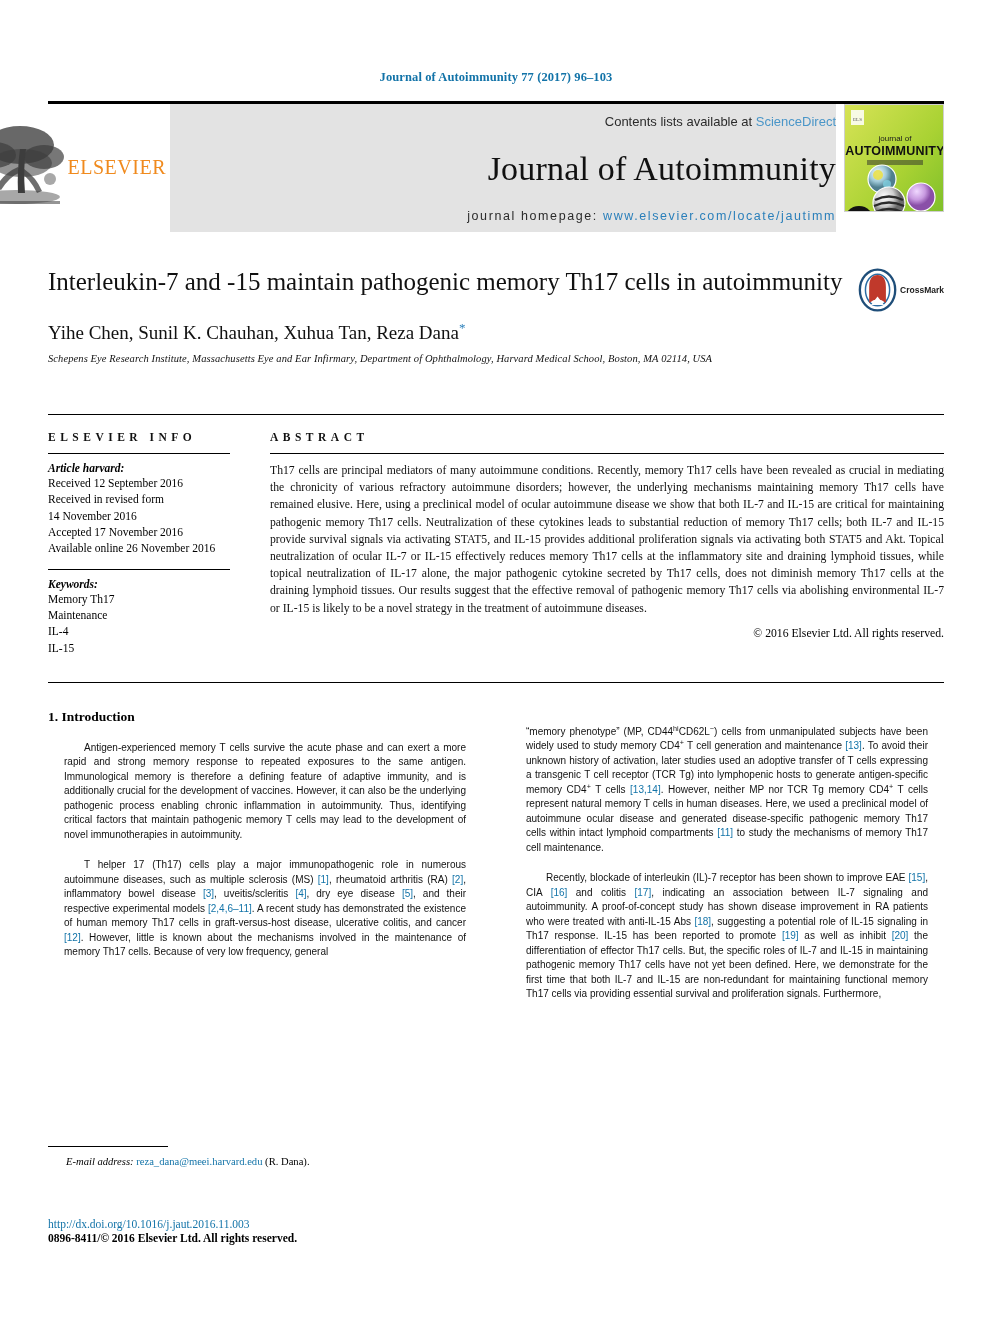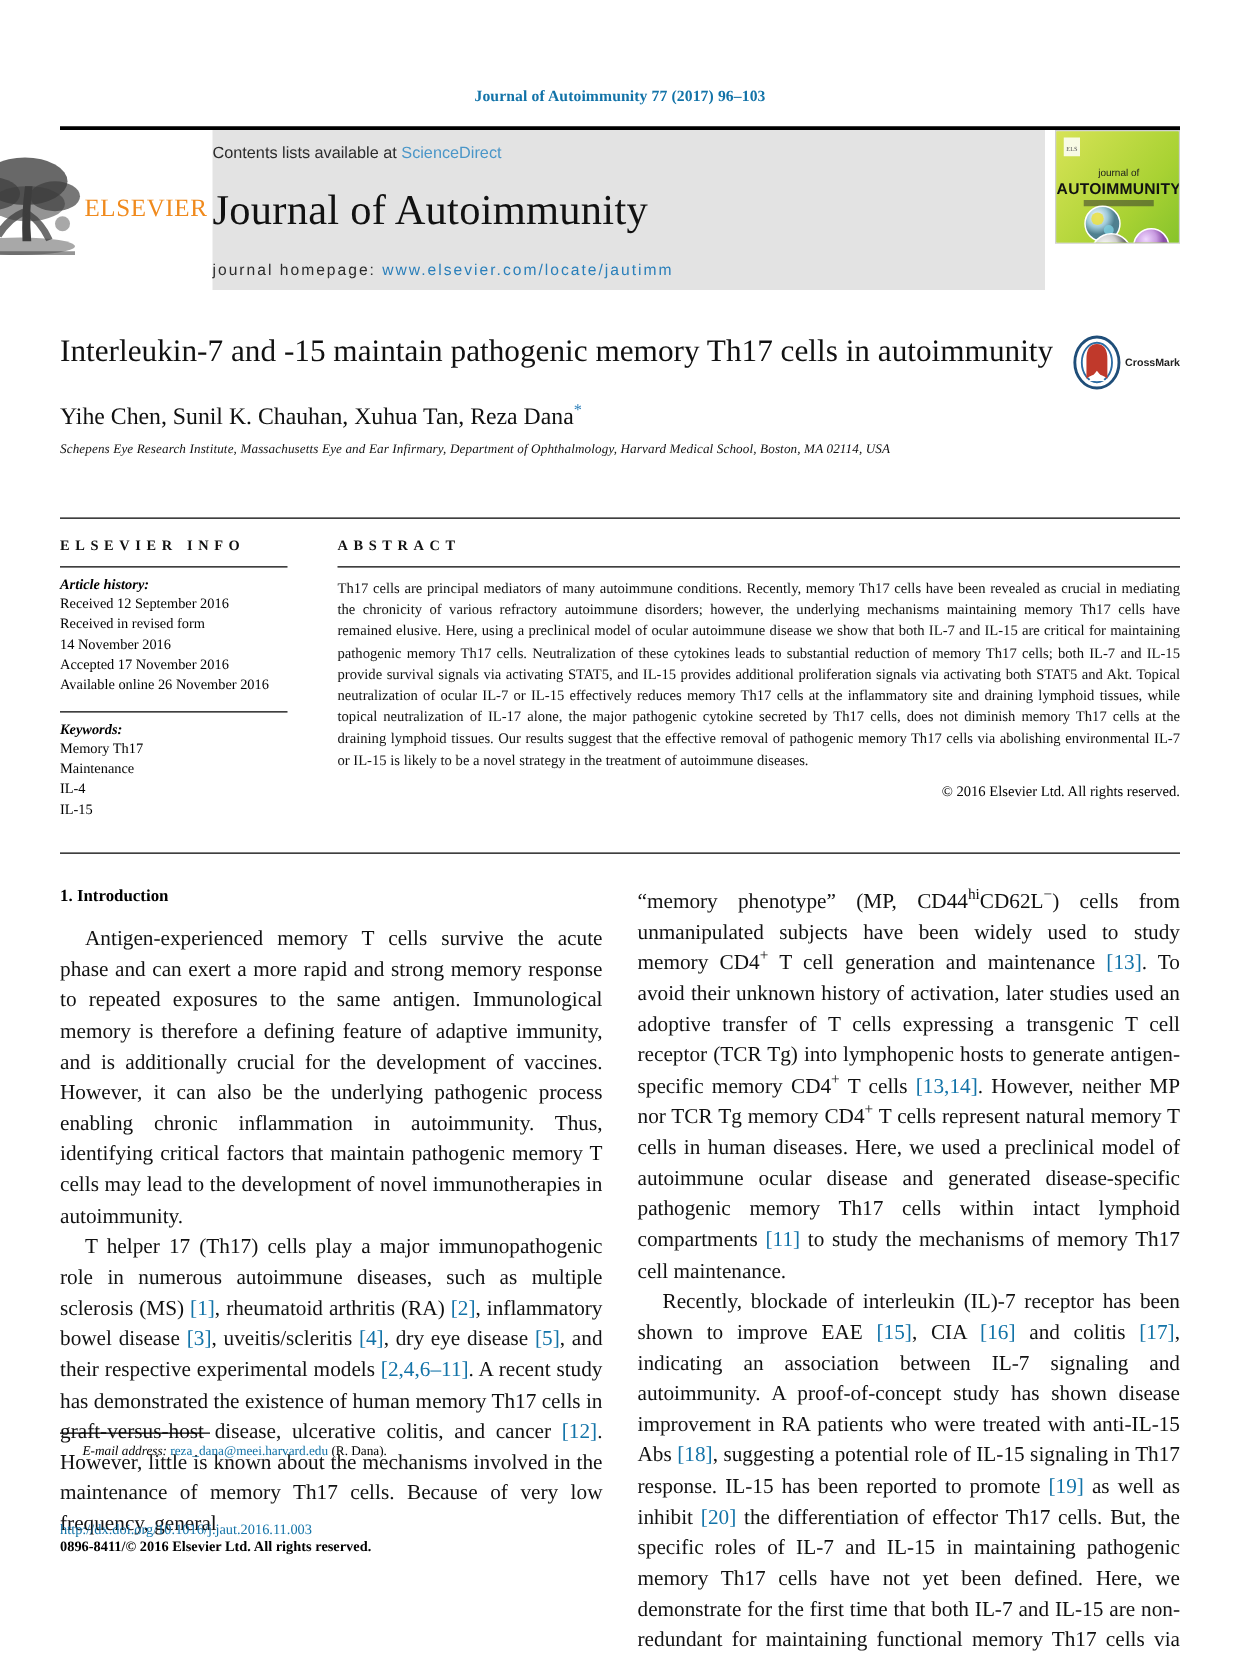--- a/index.html
+++ b/index.html
@@ -56,21 +56,21 @@
     letter-spacing: .5px;
     color: #f08a1d;
     line-height: 1;
     font-weight: normal;
   }
   .banner {
     flex: 1 1 auto;
     background: #e3e3e3;
     display: flex;
     flex-direction: column;
-    align-items: flex-start;
+    align-items: flex-end;
     justify-content: space-between;
     padding: 10px 0 9px 0;
     box-sizing: border-box;
     margin-left: 4px;
   }
   .banner-top {
     font-family: "Liberation Sans", sans-serif;
     font-size: 13px;
     color: #2b2b2b;
   }
@@ -90,21 +90,21 @@
   .banner-bottom .url { color: #2a7fba; }
   .cover {
     flex: 0 0 100px;
     width: 100px;
     margin-left: 8px;
     position: relative;
   }
   .cover-inner {
     position: absolute;
     left: 0; top: 0;
-    width: 100px; height: 91px;
+    width: 100px; height: 108px;
     background: linear-gradient(135deg, #cfe04a 0%, #a8d132 45%, #7fc22a 100%);
     border: 1px solid #cfcfcf;
     box-sizing: border-box;
     overflow: hidden;
   }
   .cover svg { display:block; }
 
   
   .titleblock {
     margin: 34px 48px 0 48px;
@@ -205,25 +205,25 @@
     column-gap: 28px;
   }
   .bcol { width: 434px; flex: 0 0 434px; }
   h2.sect {
     font-family: "Liberation Serif", serif;
     font-size: 13.5px;
     font-weight: bold;
     margin: 0 0 14px 0;
   }
   p.body {
-    font-family: Liberation Serif, serif;
-    font-size: 17px;
+    font-family: Liberation Sans, sans-serif;
+    font-size: 10px;
     line-height: 1.45;
     text-align: justify;
-    margin: 0;
+    margin: 16px;
     text-indent: 20px;
     color: #111;
   }
   p.body.noind { text-indent: 0; }
   .ref { color: #1273a8; }
   sup { font-size: .72em; line-height: 0; }
 
   
   .footnote {
     position: absolute;
@@ -375,21 +375,21 @@
       </svg>
       <span class="crossmark-label">CrossMark</span>
     </div>
   </div>
 
   <div class="infoblock">
 
     <div class="col-info">
       <div class="sec-head">ELSEVIER INFO</div>
       <div class="rule"></div>
-      <div class="info-label">Article history:</div>
+      <div class="info-label">Article harvard:</div>
       <div class="info-line">Received 12 September 2016</div>
       <div class="info-line">Received in revised form</div>
       <div class="info-line">14 November 2016</div>
       <div class="info-line">Accepted 17 November 2016</div>
       <div class="info-line">Available online 26 November 2016</div>
       <div class="rule-thin"></div>
       <div class="info-label">Keywords:</div>
       <div class="info-line">Memory Th17</div>
       <div class="info-line">Maintenance</div>
       <div class="info-line">IL-4</div>

